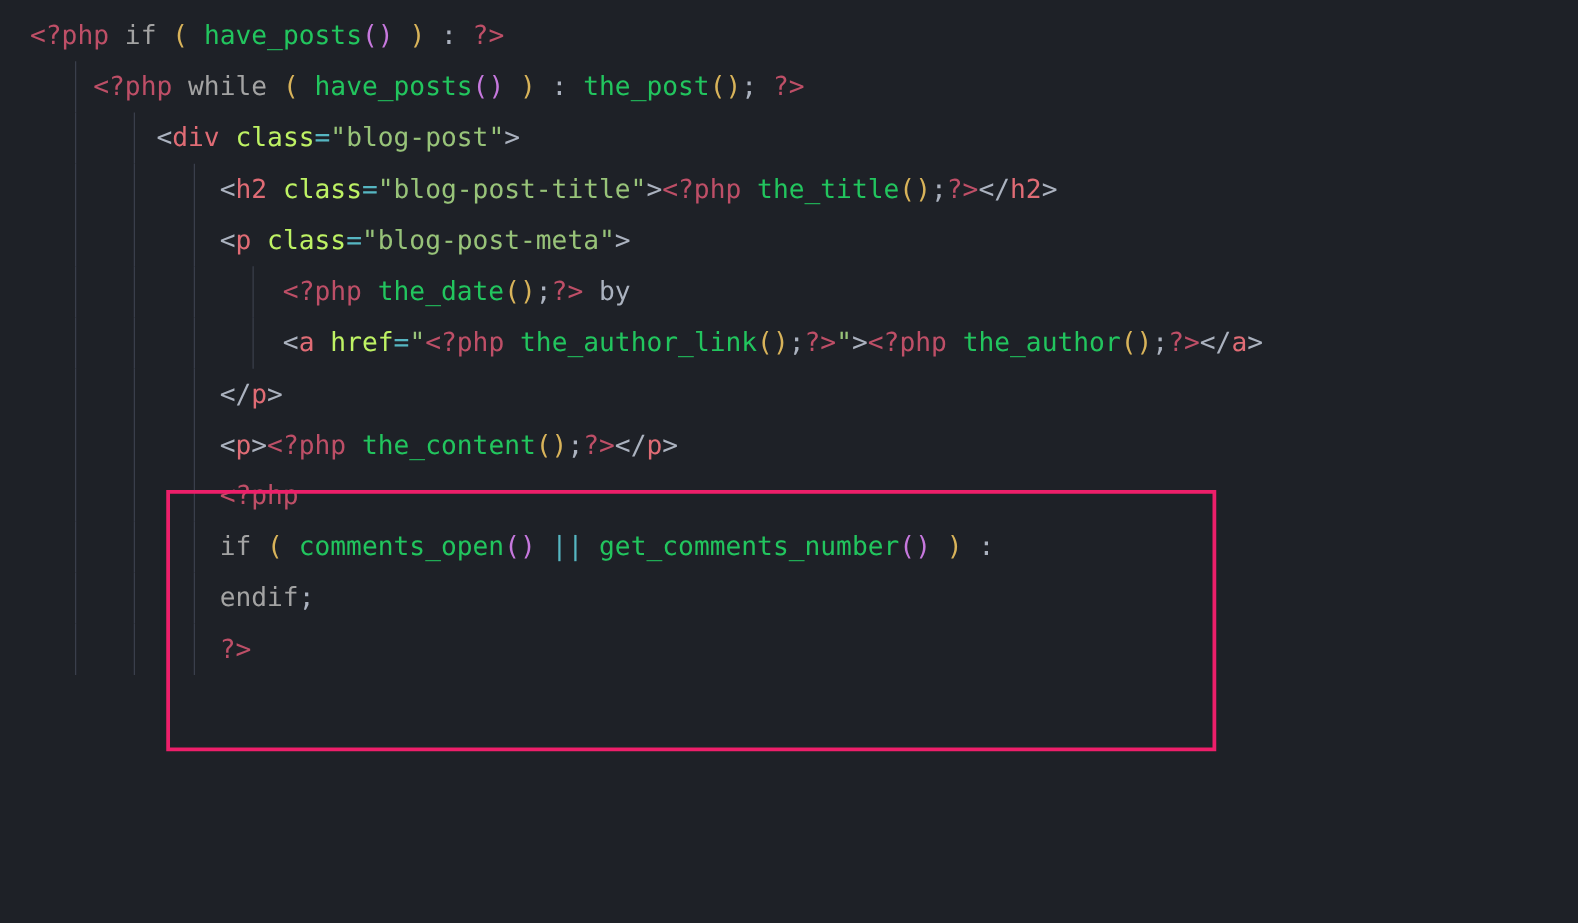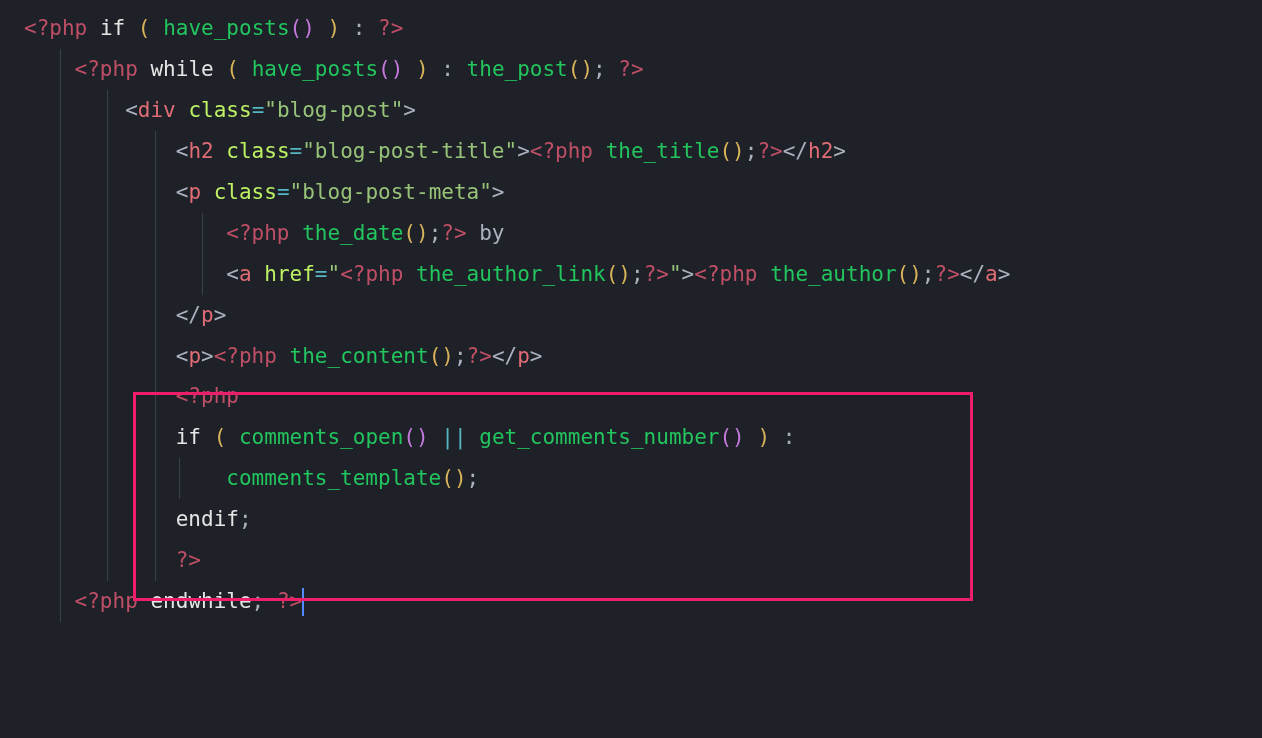--- a/index.html
+++ b/index.html
@@ -30,21 +30,21 @@
     bottom: 0;
     background: #3a3f4b;
   }
   .ig1 { left: 36px; }
   .ig2 { left: 83px; }
   .ig3 { left: 131px; }
   .ig4 { left: 178px; }
   
   
   .php-tag { color: #be4f67; }       
-  .keyword { color: #e5e5e5; text-align: right; }       
+  .keyword { color: #a3a3a3; text-align: right; }       
   .func { color: #22c55e; }         
   .punct { color: #abb2bf; }
   .paren { color: #d8b35a; }
   .paren2 { color: #c678dd; }
   .tag-br { color: #abb2bf; }        
   .tag-name { color: #e06c75; }      
   .attr { color: #bef264; }          
   .eq { color: #56b6c2; }
   .str { color: #98c379; }
   .comment { color: #7f848e; font-style: italic; }
@@ -97,23 +97,21 @@
 <div class="line"><span class="indent-guide ig1"></span><span class="indent-guide ig2"></span><span class="indent-guide ig3"></span><span class="indent-guide ig4"></span>                <span class="tag-br">&lt;</span><span class="tag-name">a</span><span class="punct"> </span><span class="attr">href</span><span class="eq">=</span><span class="str">"</span><span class="php-tag">&lt;?php</span><span class="punct"> </span><span class="func">the_author_link</span><span class="paren">()</span><span class="punct">;</span><span class="php-tag">?&gt;</span><span class="str">"</span><span class="tag-br">&gt;</span><span class="php-tag">&lt;?php</span><span class="punct"> </span><span class="func">the_author</span><span class="paren">()</span><span class="punct">;</span><span class="php-tag">?&gt;</span><span class="tag-br">&lt;/</span><span class="tag-name">a</span><span class="tag-br">&gt;</span></div>
 
 <div class="line"><span class="indent-guide ig1"></span><span class="indent-guide ig2"></span><span class="indent-guide ig3"></span>            <span class="tag-br">&lt;/</span><span class="tag-name">p</span><span class="tag-br">&gt;</span></div>
 
 <div class="line"><span class="indent-guide ig1"></span><span class="indent-guide ig2"></span><span class="indent-guide ig3"></span>            <span class="tag-br">&lt;</span><span class="tag-name">p</span><span class="tag-br">&gt;</span><span class="php-tag">&lt;?php</span><span class="punct"> </span><span class="func">the_content</span><span class="paren">()</span><span class="punct">;</span><span class="php-tag">?&gt;</span><span class="tag-br">&lt;/</span><span class="tag-name">p</span><span class="tag-br">&gt;</span></div>
 
 <div class="line"><span class="indent-guide ig1"></span><span class="indent-guide ig2"></span><span class="indent-guide ig3"></span>            <span class="php-tag">&lt;?php</span></div>
 
 <div class="line"><span class="indent-guide ig1"></span><span class="indent-guide ig2"></span><span class="indent-guide ig3"></span>            <span class="keyword">if</span><span class="punct"> </span><span class="paren">( </span><span class="func">comments_open</span><span class="paren2">()</span><span class="punct"> </span><span class="eq">||</span><span class="punct"> </span><span class="func">get_comments_number</span><span class="paren2">()</span><span class="paren"> )</span><span class="punct"> :</span></div>
 
-<div class="line"><span class="indent-guide ig1"></span><span class="indent-guide ig2"></span><span class="indent-guide ig3"></span><span class="indent-guide ig4" style="left:155px;"></span>                <span class="func">comments_template</span><span class="paren">()</span><span class="punct">;</span></div>
 
 <div class="line"><span class="indent-guide ig1"></span><span class="indent-guide ig2"></span><span class="indent-guide ig3"></span>            <span class="keyword">endif</span><span class="punct">;</span></div>
 
 <div class="line"><span class="indent-guide ig1"></span><span class="indent-guide ig2"></span><span class="indent-guide ig3"></span>            <span class="php-tag">?&gt;</span></div>
 
 
-<div class="line"><span class="indent-guide ig1"></span>    <span class="php-tag">&lt;?php</span><span class="punct"> </span><span class="keyword">endwhile</span><span class="punct">; </span><span class="php-tag">?&gt;</span><span class="cursor2"></span></div>
 
 
 </div>
 
 </body></html>

